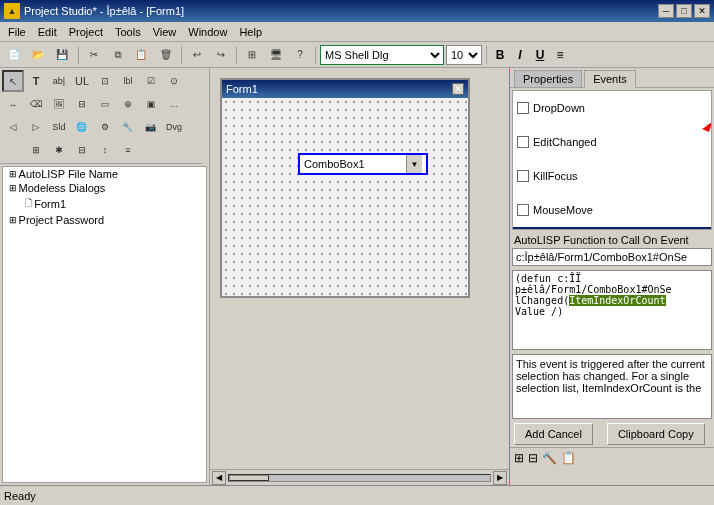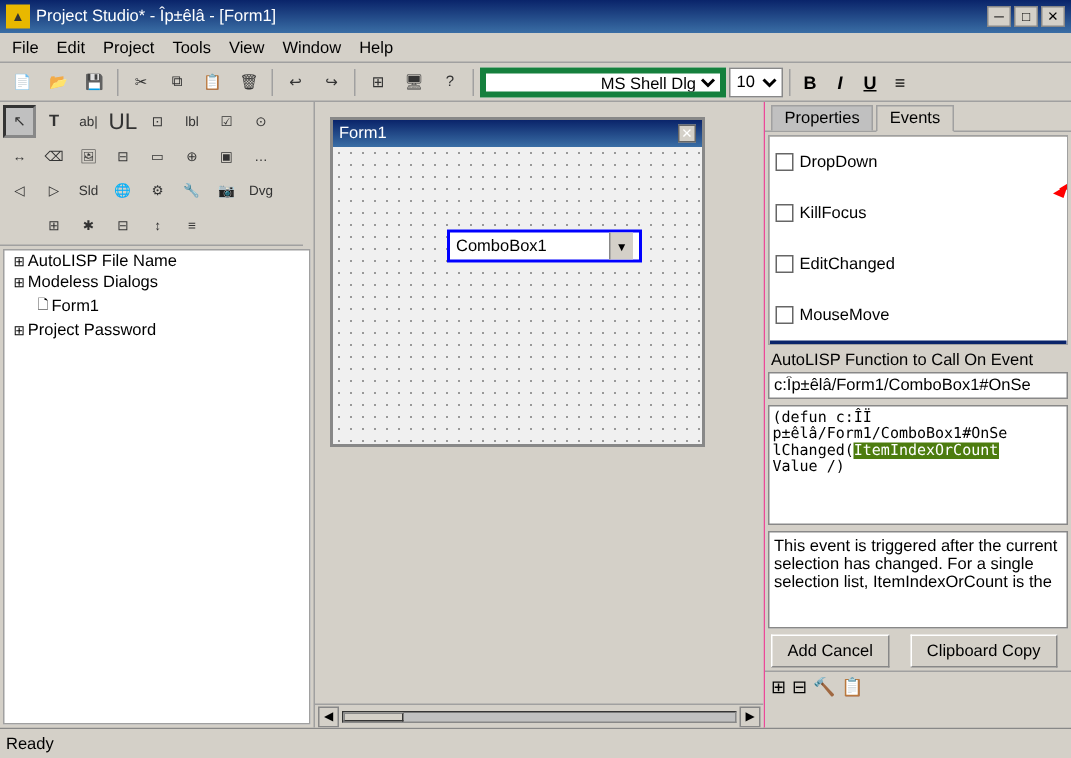--- a/index.html
+++ b/index.html
@@ -57,22 +57,22 @@
     }
     .tb-btn {
       width: 22px; height: 22px;
       background: #d4d0c8;
       border: 1px solid transparent;
       display: flex; align-items: center; justify-content: center;
       cursor: pointer; font-size: 10px; color: #333;
     }
     .tb-sep { width: 1px; height: 18px; background: #a0a0a0; margin: 0 2px; }
     .tb-font-select {
-      height: 20px; width: 164px; font-size: 11px;
-      border: 4px solid #15803d; background: white; text-align: right;
+      height: 20px; width: 124px; font-size: 11px;
+      border: 1px solid #15803d; background: white;
     }
     .tb-size-select {
       height: 20px; width: 36px; font-size: 11px;
       border: 1px solid #888; background: white;
     }
     .tb-format-btn {
       width: 18px; height: 20px;
       background: #d4d0c8;
       border: 1px solid transparent;
       font-weight: bold; cursor: pointer; font-size: 12px;
@@ -403,21 +403,21 @@
 
 <div id="main-area">
 
   <div id="left-panel">
 
     <div id="left-toolbar">
 
       <div class="lt-btn selected">↖</div>
       <div class="lt-btn" style="font-weight:bold;font-size:11px;">T</div>
       <div class="lt-btn" style="font-size:9px;">ab|</div>
-      <div class="lt-btn" style="font-size:15px;">UL</div>
+      <div class="lt-btn" style="font-size:11px;">UL</div>
       <div class="lt-btn" style="font-size:9px;">⊡</div>
       <div class="lt-btn" style="font-size:9px;">lbl</div>
       <div class="lt-btn" style="font-size:9px;">☑</div>
       <div class="lt-btn" style="font-size:9px;">⊙</div>
 
       <div class="lt-btn" style="font-size:9px;">↔</div>
       <div class="lt-btn" style="font-size:9px;">⌫</div>
       <div class="lt-btn" style="font-size:9px;">🖼</div>
       <div class="lt-btn" style="font-size:9px;">⊟</div>
       <div class="lt-btn" style="font-size:9px;">▭</div>
@@ -504,25 +504,25 @@
           <polygon points="5,22 15,16 12,25" fill="red"></polygon>
         </svg>
       </div>
 
       <div class="event-row">
         <div class="event-checkbox"></div>
         <span>DropDown</span>
       </div>
       <div class="event-row">
         <div class="event-checkbox"></div>
-        <span>KillFocus</span>
+        <span>EditChanged</span>
       </div>
       <div class="event-row">
         <div class="event-checkbox"></div>
-        <span>EditChanged</span>
+        <span>KillFocus</span>
       </div>
       <div class="event-row">
         <div class="event-checkbox"></div>
         <span>MouseMove</span>
       </div>
       <div class="event-row selected">
         <div class="event-checkbox checked" style="background:#fff;color:#000;font-size:9px;">✓</div>
         <span>SelChanged</span>
       </div>
       <div class="event-row">

